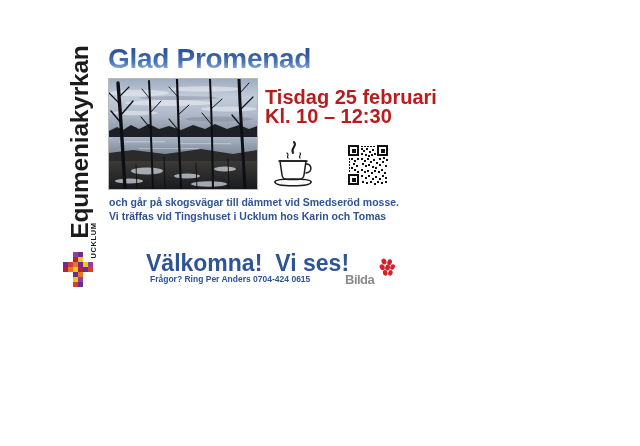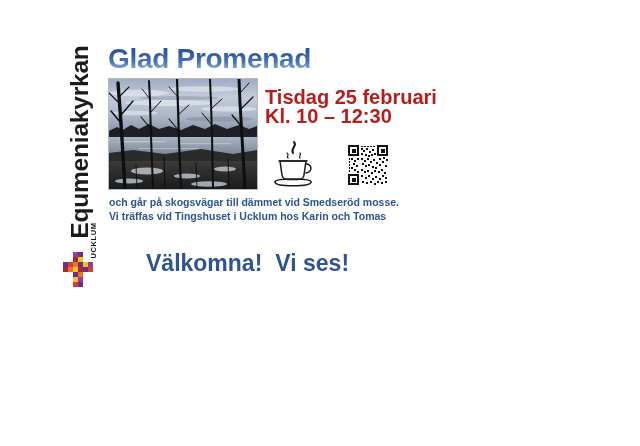--- a/index.html
+++ b/index.html
@@ -444,15 +444,32 @@
 
   <div class="body-text">
     <div>och går på skogsvägar till dämmet vid Smedseröd mosse.</div>
     <div>Vi träffas vid Tingshuset i Ucklum hos Karin och Tomas</div>
   </div>
 
   <div class="welcome">
     <span>Välkomna!</span><span class="gap"></span><span>Vi ses!</span>
   </div>
 
-
+  <div class="contact">Frågor?  Ring Per Anders 0704-424 0615</div>
+
+  <div class="bilda-logo">
+    <span class="bilda-word">Bilda</span>
+    <span class="bilda-mark">
+      <svg viewBox="0 0 20 20" width="20" height="20" aria-hidden="true">
+        <g fill="#d3222a">
+          <ellipse cx="7" cy="3.5" rx="2.4" ry="3.1" transform="rotate(-22 7 3.5)"></ellipse>
+          <ellipse cx="12.6" cy="4.2" rx="2.3" ry="3" transform="rotate(14 12.6 4.2)"></ellipse>
+          <ellipse cx="5.2" cy="9.2" rx="2.4" ry="3.1" transform="rotate(-28 5.2 9.2)"></ellipse>
+          <ellipse cx="10.6" cy="9.6" rx="2.4" ry="3" transform="rotate(6 10.6 9.6)"></ellipse>
+          <ellipse cx="15.6" cy="9.0" rx="2.2" ry="2.8" transform="rotate(26 15.6 9)"></ellipse>
+          <ellipse cx="8.2" cy="14.8" rx="2.3" ry="2.9" transform="rotate(-12 8.2 14.8)"></ellipse>
+          <ellipse cx="13.4" cy="14.9" rx="2.2" ry="2.8" transform="rotate(18 13.4 14.9)"></ellipse>
+        </g>
+      </svg>
+    </span>
+  </div>
 
 </div>
 
 </body></html>

